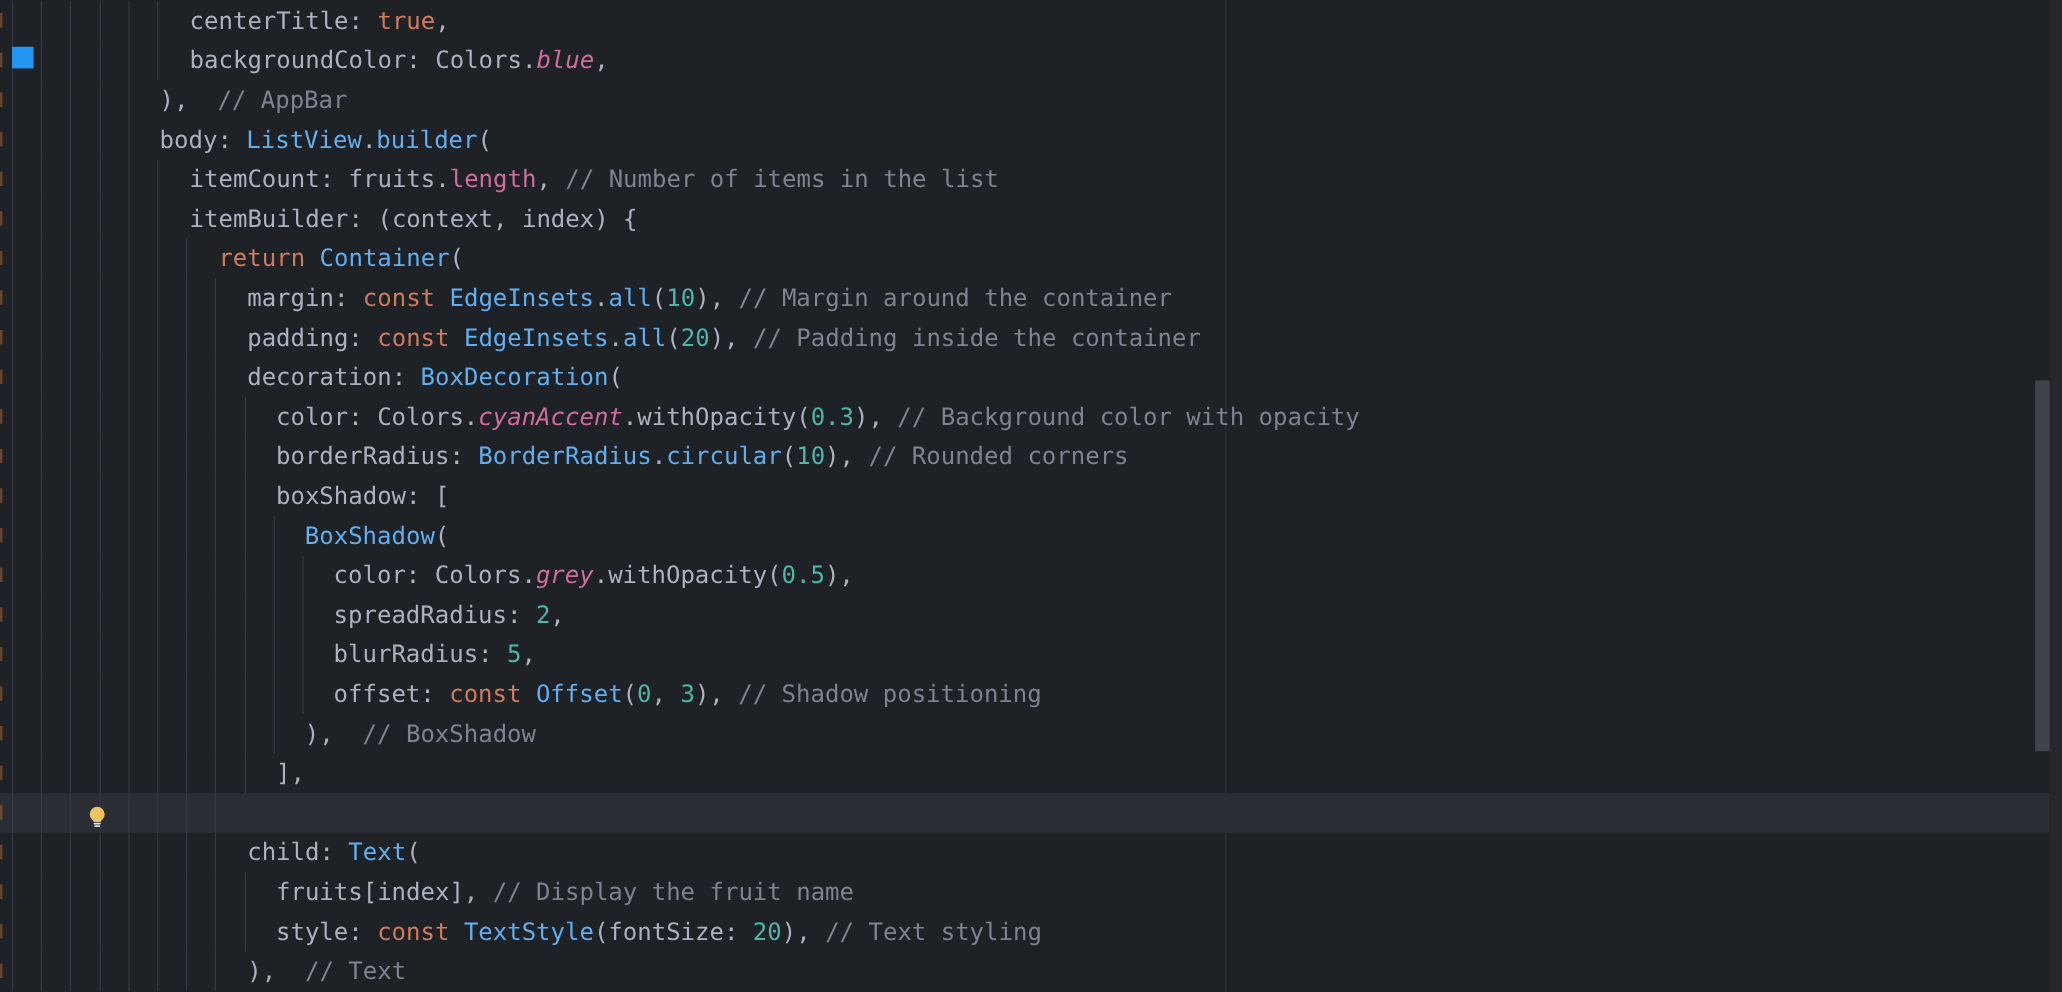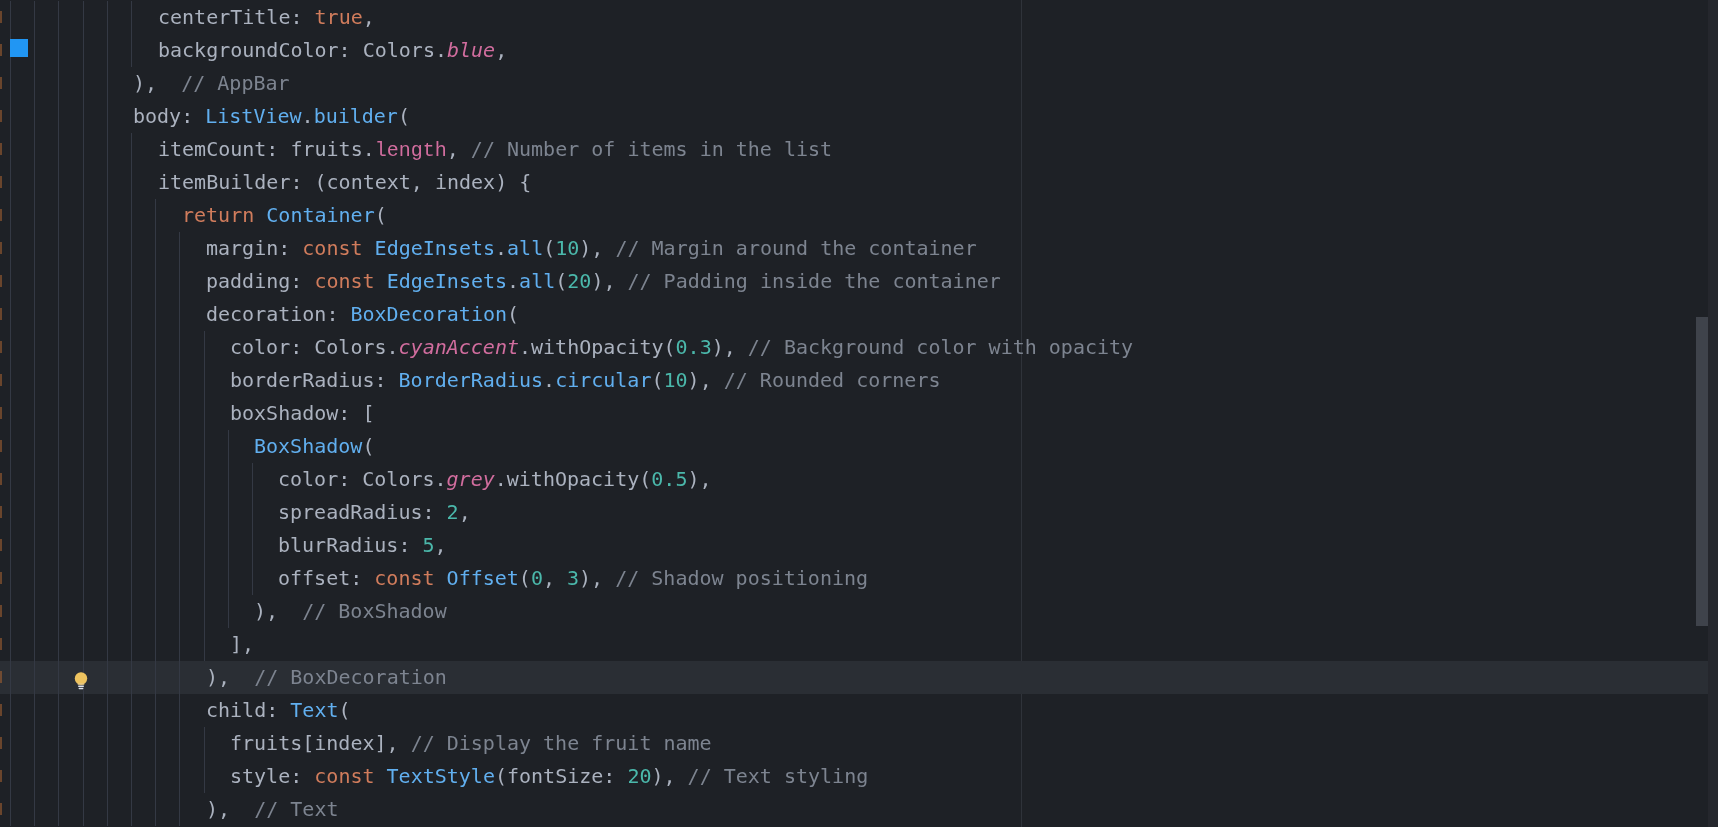--- a/index.html
+++ b/index.html
@@ -13,21 +13,21 @@
   .line{position:absolute;left:0;width:1708px;height:33px;line-height:33px;
         font-size:20px;white-space:pre;}
   .line.current{background:#2a2e34;}
   .guide{position:absolute;top:0;width:1px;height:33px;background:#343944;}
   .gmark{position:absolute;left:0;width:2px;height:12px;top:10px;background:rgba(170,100,50,.55);}
   .code{position:absolute;top:0;}
   .fg{color:#abb2bf;}
   .kw{color:#d07c5c;margin-top:22px;}
   .type{color:#61afef;}
   .mem{color:#d16d9e;font-style:italic;}
-  .memu{color:#d16d9e;font-family:Liberation Mono, monospace;}
+  .memu{color:#d16d9e;}
   .num{color:#4bb8ab;}
   .com{color:#7d8490;}
   .swatch{position:absolute;width:18px;height:18px;top:5px;}
   .bulbwrap{position:absolute;width:18px;height:20px;top:7px;}
   #scroll-thumb{position:absolute;width:12px;background:rgba(130,136,146,.34);}
   #right-strip{position:absolute;top:0;height:827px;background:#25272d;}
 </style>
 </head>
 <body>
 
@@ -52,21 +52,21 @@
       <div class="line" style="top: 495.5px;"><div class="guide" style="left: 10px;"></div><div class="guide" style="left: 34.2px;"></div><div class="guide" style="left: 58.4px;"></div><div class="guide" style="left: 82.6px;"></div><div class="guide" style="left: 106.8px;"></div><div class="guide" style="left: 131px;"></div><div class="guide" style="left: 155.2px;"></div><div class="guide" style="left: 179.4px;"></div><div class="guide" style="left: 203.6px;"></div><div class="guide" style="left: 227.8px;"></div><div class="guide" style="left: 252px;"></div><div class="gmark"></div><span class="code" style="left: 278px;"><span class="fg">spreadRadius: </span><span class="num">2</span><span class="fg">,</span></span></div>
       <div class="line" style="top: 528.5px;"><div class="guide" style="left: 10px;"></div><div class="guide" style="left: 34.2px;"></div><div class="guide" style="left: 58.4px;"></div><div class="guide" style="left: 82.6px;"></div><div class="guide" style="left: 106.8px;"></div><div class="guide" style="left: 131px;"></div><div class="guide" style="left: 155.2px;"></div><div class="guide" style="left: 179.4px;"></div><div class="guide" style="left: 203.6px;"></div><div class="guide" style="left: 227.8px;"></div><div class="guide" style="left: 252px;"></div><div class="gmark"></div><span class="code" style="left: 278px;"><span class="fg">blurRadius: </span><span class="num">5</span><span class="fg">,</span></span></div>
       <div class="line" style="top: 561.5px;"><div class="guide" style="left: 10px;"></div><div class="guide" style="left: 34.2px;"></div><div class="guide" style="left: 58.4px;"></div><div class="guide" style="left: 82.6px;"></div><div class="guide" style="left: 106.8px;"></div><div class="guide" style="left: 131px;"></div><div class="guide" style="left: 155.2px;"></div><div class="guide" style="left: 179.4px;"></div><div class="guide" style="left: 203.6px;"></div><div class="guide" style="left: 227.8px;"></div><div class="guide" style="left: 252px;"></div><div class="gmark"></div><span class="code" style="left: 278px;"><span class="fg">offset: </span><span class="kw">const</span><span class="fg"> </span><span class="type">Offset</span><span class="fg">(</span><span class="num">0</span><span class="fg">, </span><span class="num">3</span><span class="fg">), </span><span class="com">// Shadow positioning</span></span></div>
       <div class="line" style="top: 594.5px;"><div class="guide" style="left: 10px;"></div><div class="guide" style="left: 34.2px;"></div><div class="guide" style="left: 58.4px;"></div><div class="guide" style="left: 82.6px;"></div><div class="guide" style="left: 106.8px;"></div><div class="guide" style="left: 131px;"></div><div class="guide" style="left: 155.2px;"></div><div class="guide" style="left: 179.4px;"></div><div class="guide" style="left: 203.6px;"></div><div class="guide" style="left: 227.8px;"></div><div class="gmark"></div><span class="code" style="left: 254px;"><span class="fg">),</span><span class="com">  // BoxShadow</span></span></div>
       <div class="line" style="top: 627.5px;"><div class="guide" style="left: 10px;"></div><div class="guide" style="left: 34.2px;"></div><div class="guide" style="left: 58.4px;"></div><div class="guide" style="left: 82.6px;"></div><div class="guide" style="left: 106.8px;"></div><div class="guide" style="left: 131px;"></div><div class="guide" style="left: 155.2px;"></div><div class="guide" style="left: 179.4px;"></div><div class="guide" style="left: 203.6px;"></div><div class="gmark"></div><span class="code" style="left: 230px;"><span class="fg">],</span></span></div>
       <div class="line current" style="top: 660.5px;"><div class="guide" style="left: 10px;"></div><div class="guide" style="left: 34.2px;"></div><div class="guide" style="left: 58.4px;"></div><div class="guide" style="left: 82.6px;"></div><div class="guide" style="left: 106.8px;"></div><div class="guide" style="left: 131px;"></div><div class="guide" style="left: 155.2px;"></div><div class="guide" style="left: 179.4px;"></div><div class="gmark"></div><div class="bulbwrap" style="left: 72px;"><svg width="18" height="20" viewBox="0 0 18 20">
             <circle cx="9" cy="7.5" r="6.2" fill="#eec35f"></circle>
             <rect x="5.5" y="12.2" width="7" height="1.6" rx="0.8" fill="#e7c985"></rect>
             <rect x="6" y="14.6" width="6" height="1.5" rx="0.75" fill="#dfe2e7"></rect>
             <rect x="6.6" y="16.8" width="4.8" height="1.4" rx="0.7" fill="#dfe2e7"></rect>
-          </svg></div><span class="code" style="left: 206px;"><span class="fg">),</span><span class="com">  // BoxDecoration</span></span></div>
+          </svg></div></div>
       <div class="line" style="top: 693.5px;"><div class="guide" style="left: 10px;"></div><div class="guide" style="left: 34.2px;"></div><div class="guide" style="left: 58.4px;"></div><div class="guide" style="left: 82.6px;"></div><div class="guide" style="left: 106.8px;"></div><div class="guide" style="left: 131px;"></div><div class="guide" style="left: 155.2px;"></div><div class="guide" style="left: 179.4px;"></div><div class="gmark"></div><span class="code" style="left: 206px;"><span class="fg">child: </span><span class="type">Text</span><span class="fg">(</span></span></div>
       <div class="line" style="top: 726.5px;"><div class="guide" style="left: 10px;"></div><div class="guide" style="left: 34.2px;"></div><div class="guide" style="left: 58.4px;"></div><div class="guide" style="left: 82.6px;"></div><div class="guide" style="left: 106.8px;"></div><div class="guide" style="left: 131px;"></div><div class="guide" style="left: 155.2px;"></div><div class="guide" style="left: 179.4px;"></div><div class="guide" style="left: 203.6px;"></div><div class="gmark"></div><span class="code" style="left: 230px;"><span class="fg">fruits[index], </span><span class="com">// Display the fruit name</span></span></div>
       <div class="line" style="top: 759.5px;"><div class="guide" style="left: 10px;"></div><div class="guide" style="left: 34.2px;"></div><div class="guide" style="left: 58.4px;"></div><div class="guide" style="left: 82.6px;"></div><div class="guide" style="left: 106.8px;"></div><div class="guide" style="left: 131px;"></div><div class="guide" style="left: 155.2px;"></div><div class="guide" style="left: 179.4px;"></div><div class="guide" style="left: 203.6px;"></div><div class="gmark"></div><span class="code" style="left: 230px;"><span class="fg">style: </span><span class="kw">const</span><span class="fg"> </span><span class="type">TextStyle</span><span class="fg">(fontSize: </span><span class="num">20</span><span class="fg">), </span><span class="com">// Text styling</span></span></div>
       <div class="line" style="top: 792.5px;"><div class="guide" style="left: 10px;"></div><div class="guide" style="left: 34.2px;"></div><div class="guide" style="left: 58.4px;"></div><div class="guide" style="left: 82.6px;"></div><div class="guide" style="left: 106.8px;"></div><div class="guide" style="left: 131px;"></div><div class="guide" style="left: 155.2px;"></div><div class="guide" style="left: 179.4px;"></div><div class="gmark"></div><span class="code" style="left: 206px;"><span class="fg">),</span><span class="com">  // Text</span></span></div>
     </div>
   <div id="right-strip" style="left: 1708px; width: 10px;"></div>
   <div id="scroll-thumb" style="left: 1696px; top: 317px; height: 309px;"></div>
 </div>
 
 </body></html>

